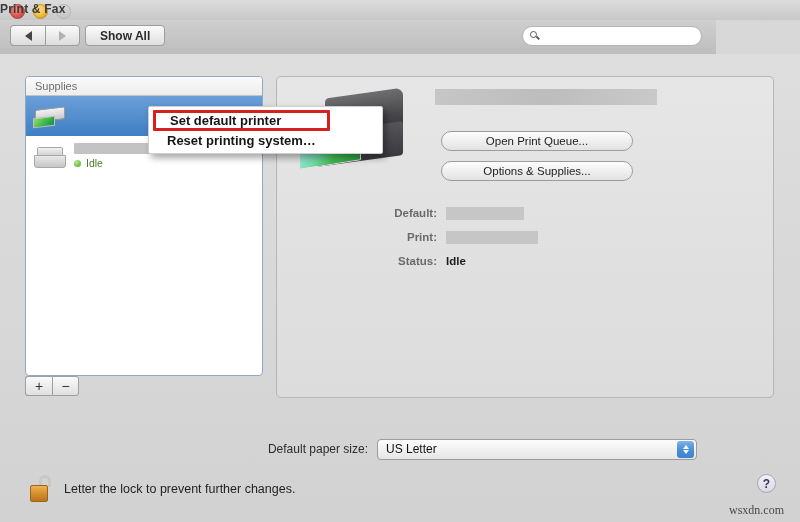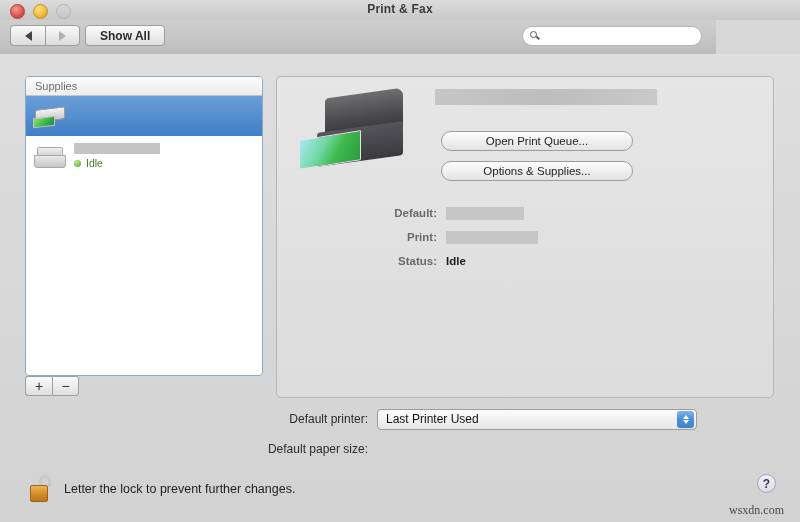--- a/index.html
+++ b/index.html
@@ -47,21 +47,20 @@
   }
   #tl-zoom {
     left: 56px;
     background: linear-gradient(to bottom, #d7d7d7, #c6c6c6);
     border: 1px solid #b5b5b5;
   }
   #window-title {
     position: absolute;
     left: 0; top: 2px;
     width: 800px;
-    text-align: center;
     font-size: 12px;
     font-weight: bold;
     color: #3b3b3b;
     letter-spacing: .2px;
   }
 
   
   #toolbar {
     position: absolute;
     left: 0; top: 20px;
@@ -534,41 +533,42 @@
       <div class="field-row" id="row-kind">
         <span class="field-label">Print:</span>
         <span class="field-redact" style="width:92px"></span>
       </div>
       <div class="field-row" id="row-status">
         <span class="field-label">Status:</span>
         <span class="field-value">Idle</span>
       </div>
     </div>
 
-    <div class="select-row" id="row-default-printer">
-      <span class="select-label">Default printer:</span>
+
+    <div class="select-row" id="row-paper-size">
+      <span class="select-label">Default paper size:</span>
       <div class="popup">
-        <span>Last Printer Used</span>
+        <span>US Letter</span>
         <span class="popup-stepper">
           <span class="up"></span>
           <span class="down"></span>
         </span>
       </div>
-    </div>
-
-    <div class="select-row" id="row-paper-size">
-      <span class="select-label">Default paper size:</span>
     </div>
 
     <div id="lock-row">
       <span id="lock-icon">
         <span class="shackle"></span>
         <span class="lbody"></span>
       </span>
       <span id="lock-text">Letter the lock to prevent further changes.</span>
     </div>
 
     <div id="help-button">?</div>
     <div id="watermark">wsxdn.com</div>
   </div>
 
+  <div id="context-menu">
+    <div id="menu-item-set-default">Set default printer</div>
+    <div id="menu-item-reset">Reset printing system…</div>
+  </div>
 
 </div>
 
 </body></html>

